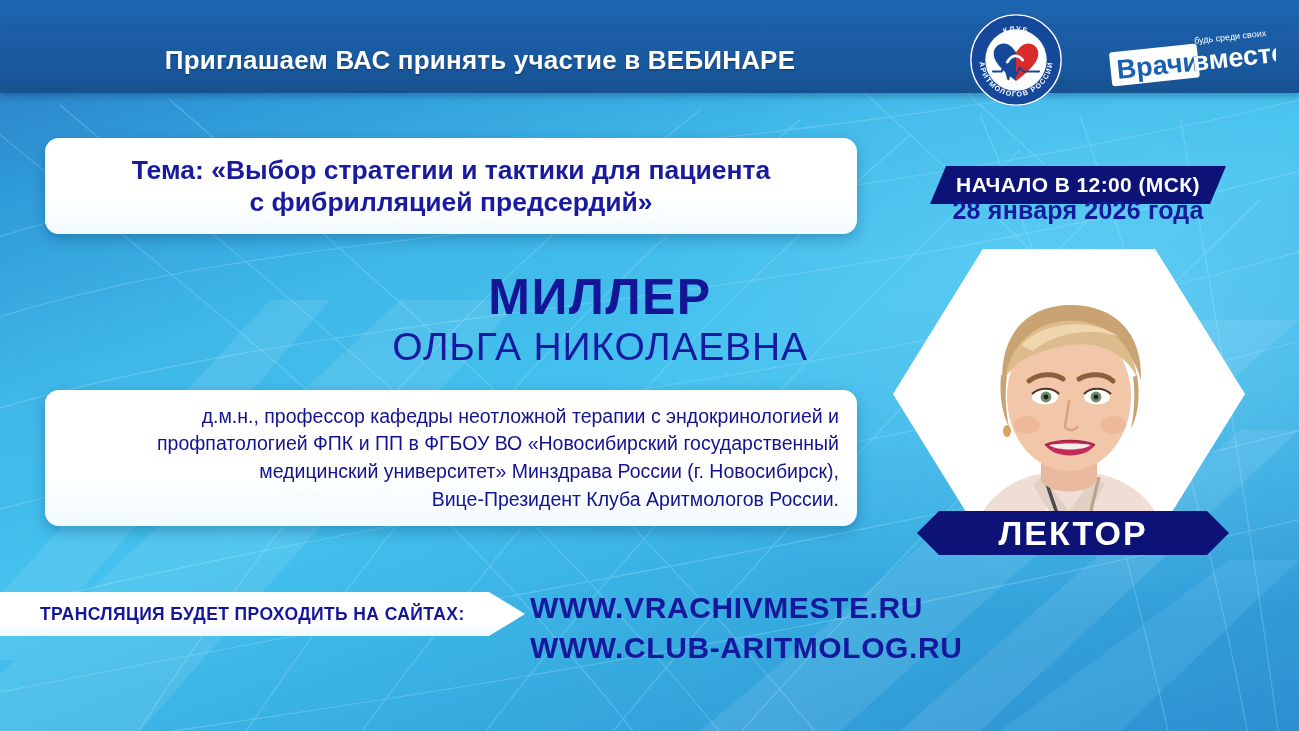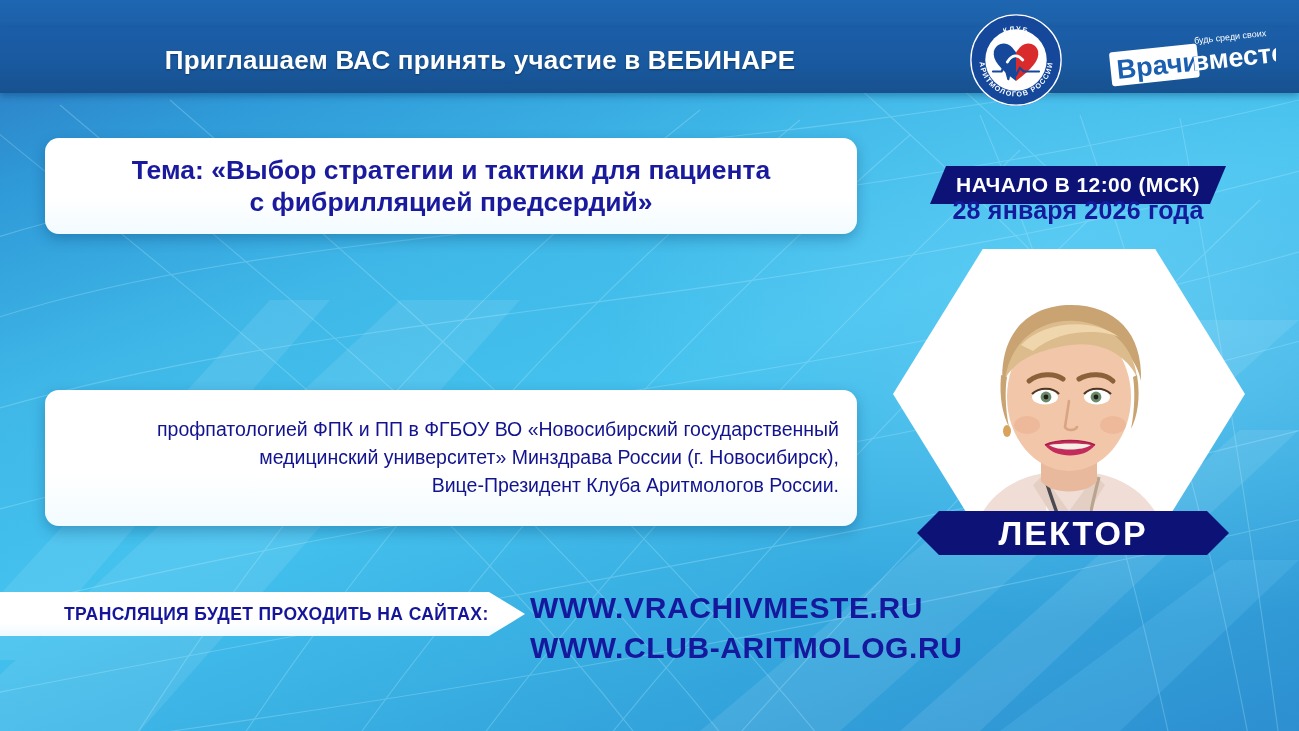--- a/index.html
+++ b/index.html
@@ -143,21 +143,21 @@
   #broadcast-banner {
     position:absolute; left:0px; top:592px; width:525px; height:44px;
     background:linear-gradient(180deg,#ffffff 0%,#ffffff 70%,#eef9ff 100%);
     clip-path:polygon(0 0, calc(100% - 36px) 0, 100% 50%, calc(100% - 36px) 100%, 0 100%);
     display:flex; align-items:center;
     z-index:5;
     box-shadow:0 3px 8px rgba(0,45,95,.2);
   }
   #broadcast-text {
     color:#15159a; font-size:17.5px; font-weight:bold; letter-spacing:.4px;
-    padding-left:64px; white-space:nowrap;
+    padding-left:40px; white-space:nowrap;
   }
   #sites {
     position:absolute; left:530px; top:588px; z-index:5;
   }
   .site-url {
     color:#15179c; font-size:30px; font-weight:bold; letter-spacing:.6px;
     line-height:1.33; white-space:nowrap;
   }
 </style>
 </head>
@@ -244,23 +244,28 @@
       <div>Тема: «Выбор стратегии и тактики для пациента</div>
       <div>с фибрилляцией предсердий»</div>
     </div>
   </div>
 
   <div id="time-badge">
     <span id="time-badge-text">НАЧАЛО В 12:00 (МСК)</span>
   </div>
   <div id="date-text">28 января 2026 года</div>
 
+  <div id="name-block">
+    <div id="name-surname">МИЛЛЕР</div>
+    <div id="name-given">ОЛЬГА НИКОЛАЕВНА</div>
+  </div>
 
   <div id="cred-card" class="card">
     <div id="cred-text">
+      <div>д.м.н., профессор кафедры неотложной терапии с эндокринологией и</div>
       <div>профпатологией ФПК и ПП в ФГБОУ ВО «Новосибирский государственный</div>
       <div>медицинский университет» Минздрава России (г. Новосибирск),</div>
       <div>Вице-Президент Клуба Аритмологов России.</div>
     </div>
   </div>
 
   <div id="photo-wrap">
     <div id="photo-hex">
       <svg id="photo-inner" viewBox="0 0 352 290" preserveAspectRatio="xMidYMid slice">
         <rect x="0" y="0" width="352" height="290" fill="#ffffff"></rect>

